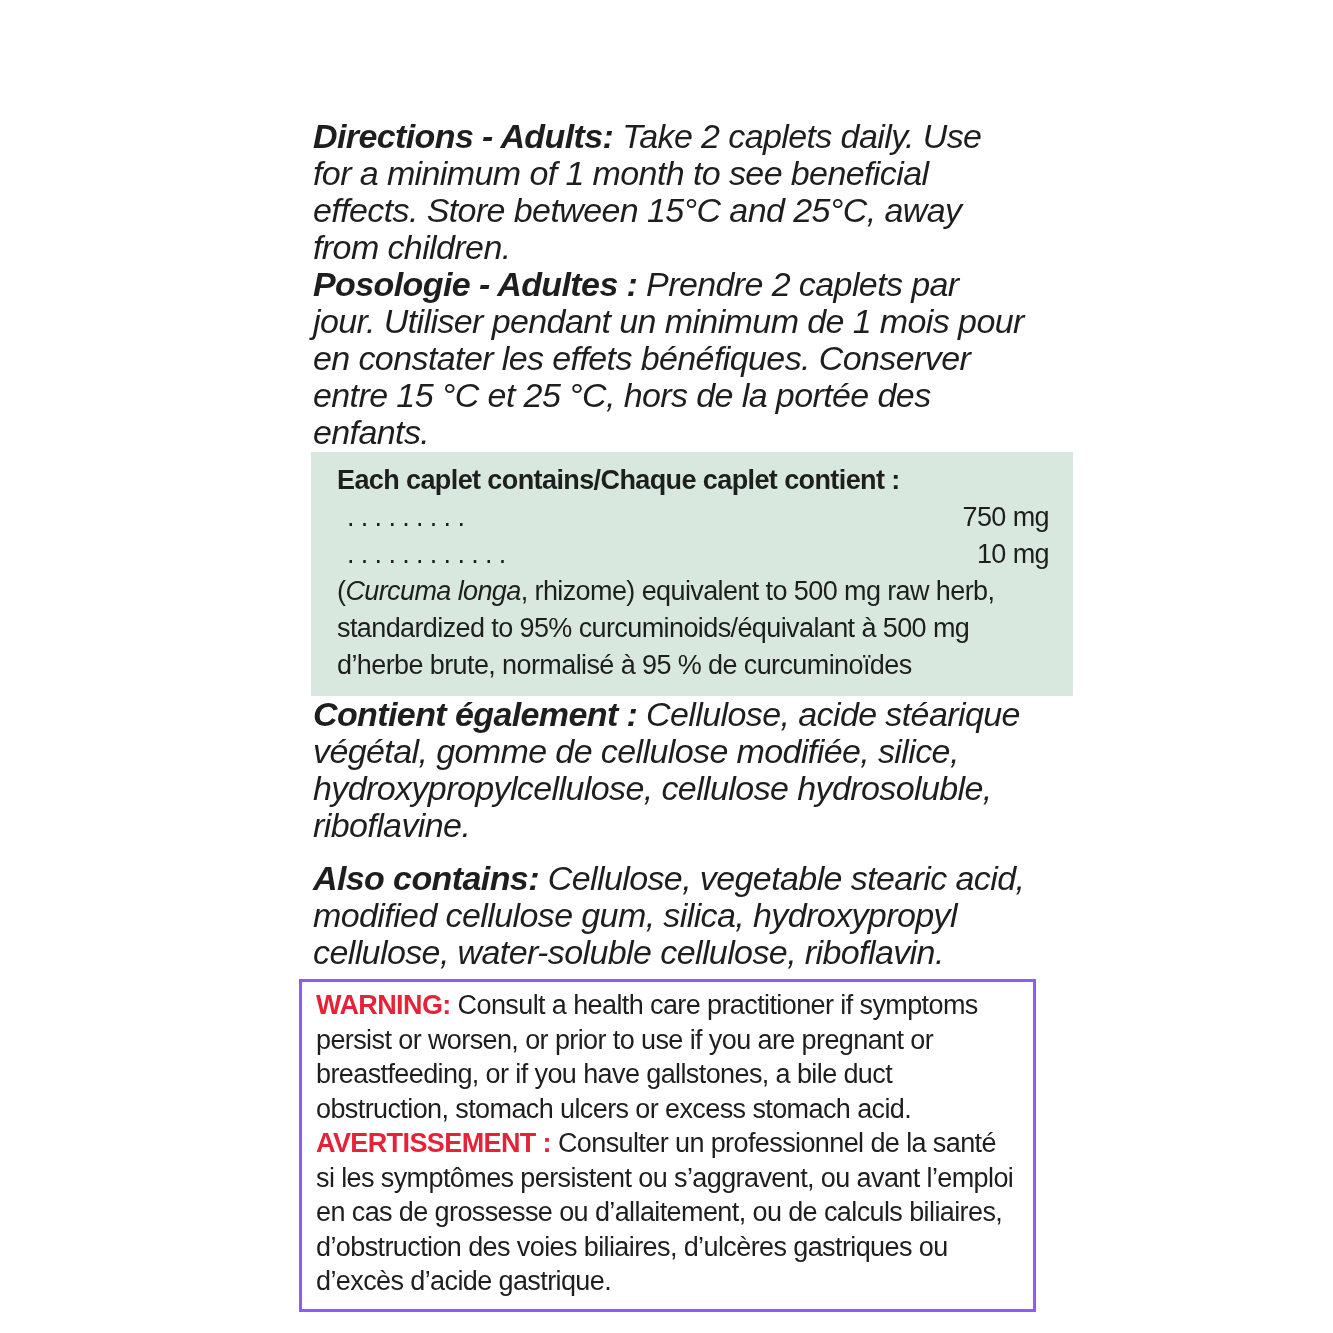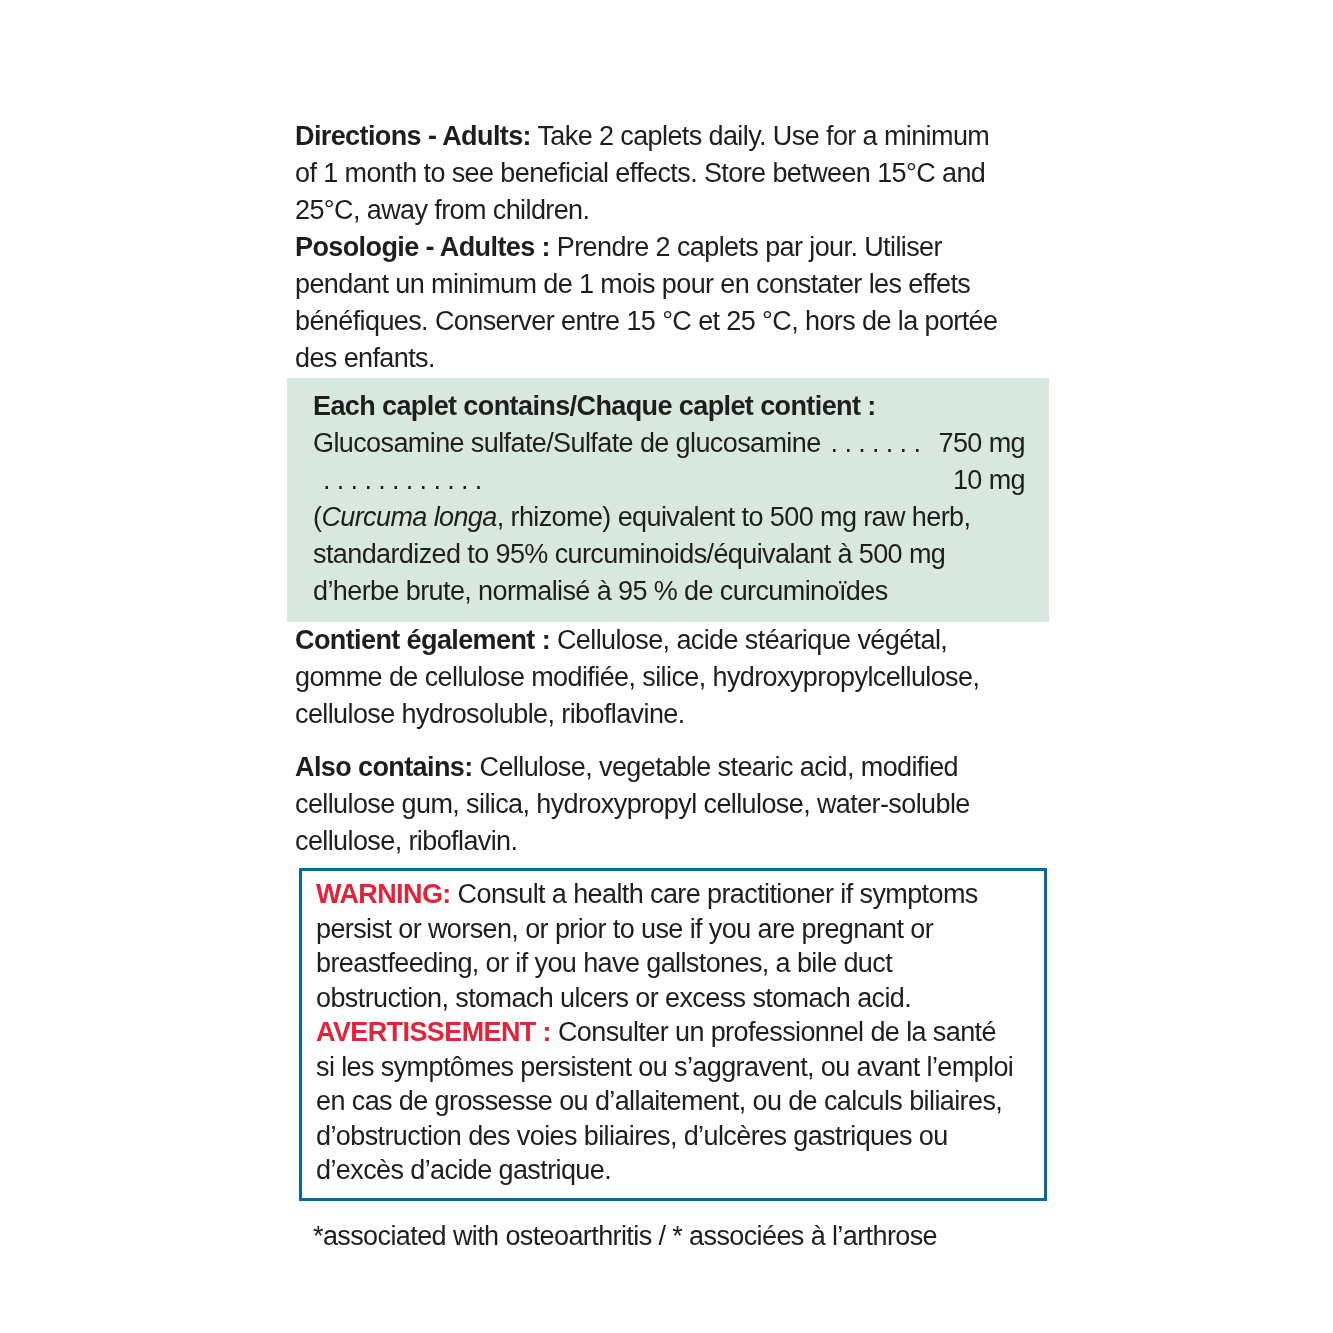--- a/index.html
+++ b/index.html
@@ -11,53 +11,55 @@
     font-family: "Liberation Sans", sans-serif;
     color: #1e1e1e;
   }
   .label-panel {
     position: absolute;
     left: 287px;
     top: 118px;
     width: 762px;
   }
   .para {
-    margin: 0 0 0 8px;
+    margin: 0 0 0 26px;
     width: 712px;
-    font-size: 27px;
+    font-size: 34px;
     line-height: 37px;
     letter-spacing: -0.6px;
+    font-style: italic;
   }
   .lead-bold { font-weight: bold; }
   .green-box {
     background: #d9e8de;
     margin-top: 1px;
     padding: 10px 24px 12px 26px;
     width: 712px;
     font-size: 27px;
     line-height: 37px;
     letter-spacing: -0.6px;
+    margin-left: 24px;
   }
   .green-box .heading { font-weight: bold; }
   .ing-row {
     display: flex;
     align-items: baseline;
     white-space: nowrap;
   }
   .ing-row .dots { margin: 0 10px; overflow: hidden; }
   .ing-row .amount { margin-left: auto; }
   .italic { font-style: italic; }
   .bold { font-weight: normal; }
   .after-box { margin-top: 16px; }
   .warning-box {
-    border: 3px solid #0369a1;
+    border: 3px solid #8b5cf6;
     margin-top: 8px;
     margin-left: 12px;
     width: 705px;
-    padding: 6px 23px 10px 14px;
+    padding: 6px 12px 10px 14px;
     font-size: 27px;
     line-height: 34.5px;
     letter-spacing: -0.6px;
   }
   .red-lead { color: #e62238; font-weight: bold; }
   .footnote {
     margin: 18px 0 0 26px;
     width: 712px;
     font-size: 27px;
     line-height: 34px;
@@ -70,21 +72,20 @@
 <div class="label-panel">
 
   <p class="para"><span class="lead-bold">Directions - Adults:</span><span> Take 2 caplets daily. Use for a minimum of 1 month to see beneficial effects. Store between 15°C and 25°C, away from children.</span></p>
 
   <p class="para"><span class="lead-bold">Posologie - Adultes :</span><span> Prendre 2 caplets par jour. Utiliser pendant un minimum de 1 mois pour en constater les effets bénéfiques. Conserver entre 15 °C et 25 °C, hors de la portée des enfants.</span></p>
 
   <div class="green-box">
     <div class="heading">Each caplet contains/Chaque caplet contient :</div>
 
     <div class="ing-row">
-      <span>Glucosamine sulfate/Sulfate de glucosamine</span>
       <span class="dots">. . . . . . . . .</span>
       <span class="amount">750 mg</span>
     </div>
 
     <div class="ing-row">
       <span class="dots">. . . . . . . . . . . .</span>
       <span class="amount">10 mg</span>
     </div>
     <div><span>(</span><span class="italic">Curcuma longa</span><span>, rhizome) equivalent to </span><span class="bold">500 mg</span><span> raw herb, standardized to 95% curcuminoids/équivalant à </span><span class="bold">500 mg</span><span> d’herbe brute, normalisé à 95 % de curcuminoïdes</span></div>
   </div>

